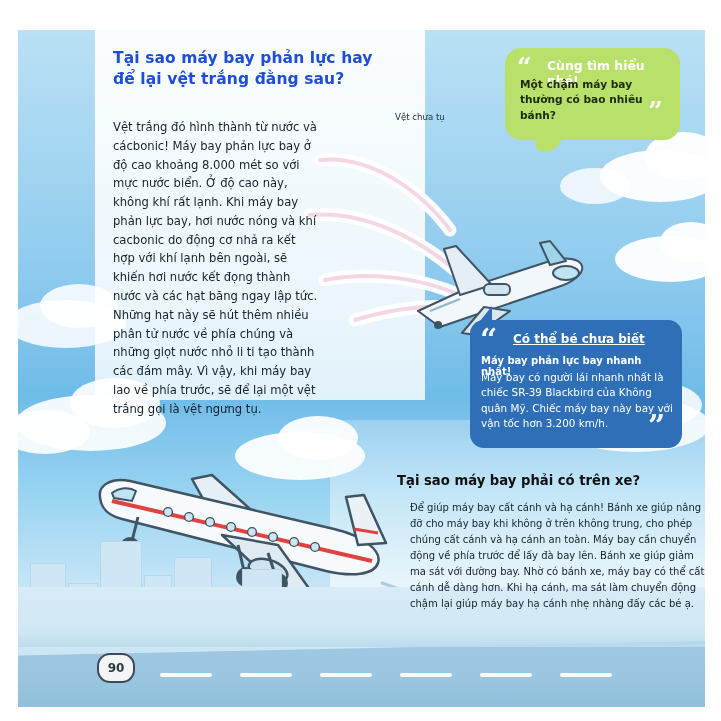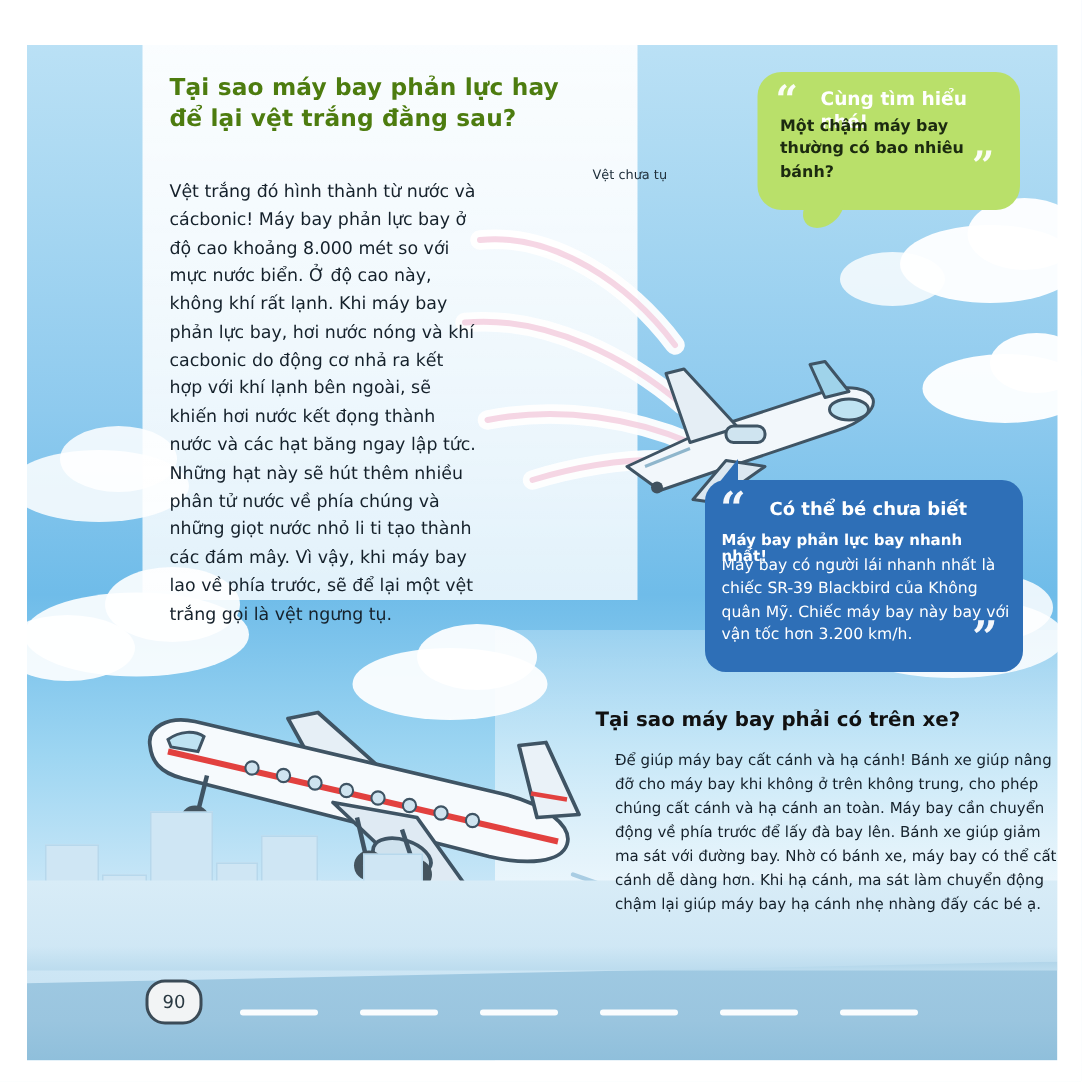--- a/index.html
+++ b/index.html
@@ -57,21 +57,21 @@
     background:linear-gradient(180deg,rgba(200,228,244,0) 0%,#bcdcee 100%);
   }
 
   
   .bld{position:absolute;background:#cfe6f4;border:1px solid #b7d8ec;}
 
   
   .h-title{
     position:absolute;left:113px;top:48px;width:260px;
     font-family:"DejaVu Sans",sans-serif;font-weight:bold;font-size:15.5px;line-height:1.38;
-    color:#4d7c0f;letter-spacing:.1px;
+    color:#1d4ed8;letter-spacing:.1px;
   }
   .body-1{
     position:absolute;left:113px;top:118px;width:205px;
     font-size:11.6px;line-height:1.62;color:#15212b;
   }
   .h-title2{
     position:absolute;left:397px;top:473px;width:300px;
     font-weight:bold;font-size:13.2px;color:#111111;
   }
   .body-2{
@@ -104,41 +104,41 @@
   .bubble-blue{
     position:absolute;left:470px;top:320px;width:212px;height:128px;
     background:#2e6fb7;border-radius:14px;
   }
   .bubble-blue .tail{
     position:absolute;left:6px;top:-14px;width:0;height:0;
     border-left:16px solid transparent;border-right:0 solid transparent;border-bottom:20px solid #2e6fb7;
   }
   .bb-head{
     position:absolute;left:513px;top:332px;width:170px;
-    font-weight:bold;font-size:12px;color:#ffffff;
+    font-weight:bold;font-size:12px;color:#ffffff;text-decoration:underline;
   }
   .bb-sub{
     position:absolute;left:481px;top:355px;width:190px;
     font-weight:bold;font-size:10px;color:#ffffff;
   }
   .bb-body{
     position:absolute;left:481px;top:370px;width:192px;
     font-size:10.4px;line-height:1.48;color:#ffffff;
   }
 
   .label-vet{
     position:absolute;left:395px;top:112px;font-size:8.6px;color:#21313d;
   }
 
   
   .pagenum{
     position:absolute;left:97px;bottom:38px;width:34px;height:26px;
     background:#f2f4f5;border:2px solid #3b4b57;border-radius:13px;
     display:flex;align-items:center;justify-content:center;
-    font-weight:normal;font-size:12px;color:#2a3942;
+    font-weight:bold;font-size:12px;color:#2a3942;
   }
 
   
   .contrail{position:absolute;}
 
   
   .plane{position:absolute;}
 </style>
 </head>
 <body>

